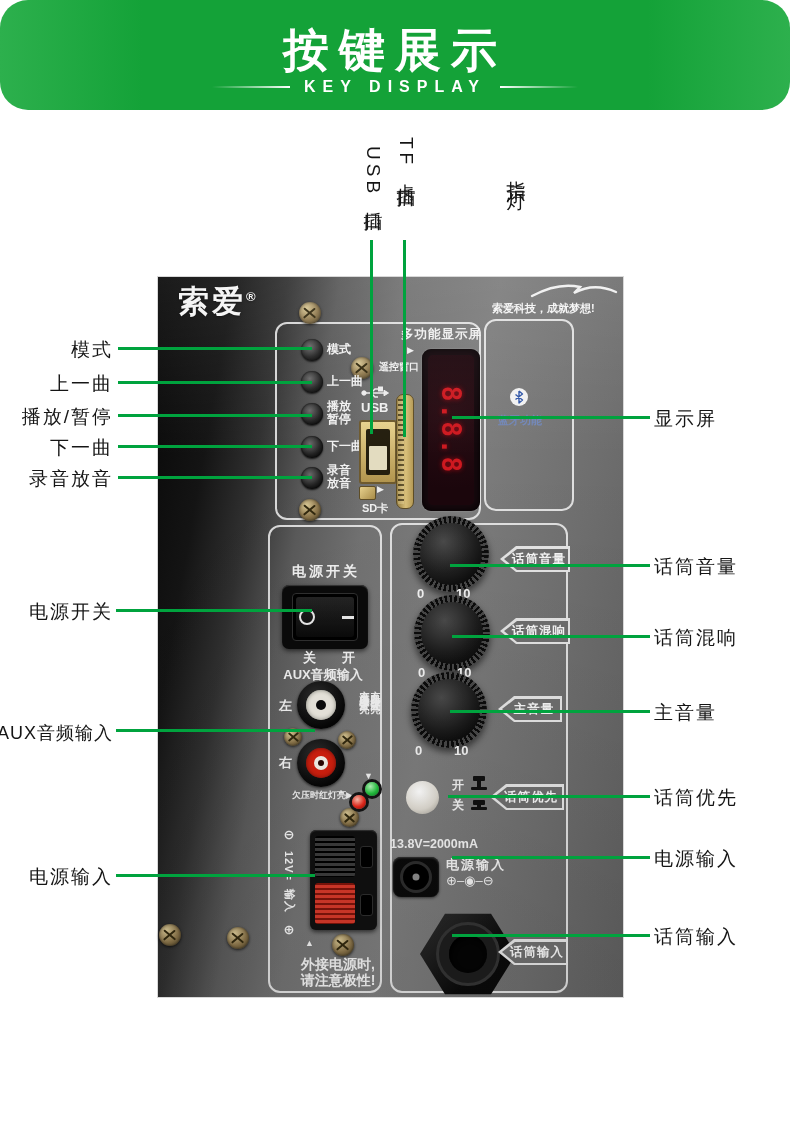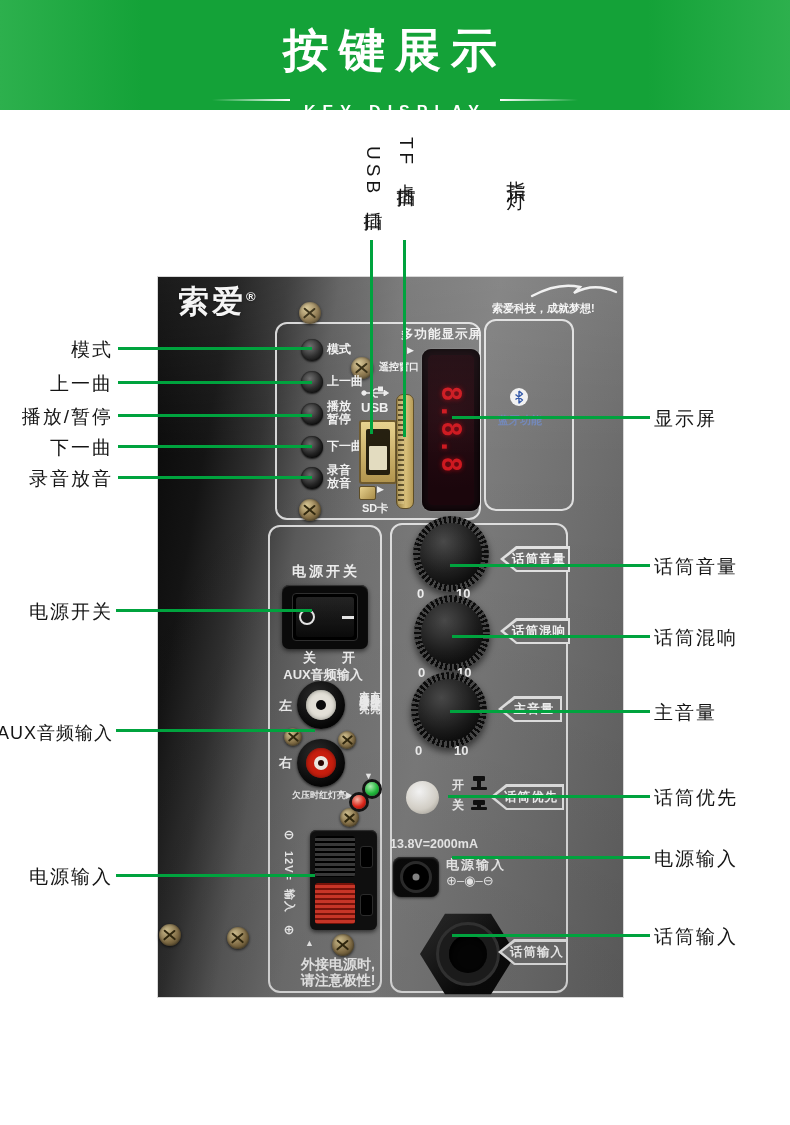--- a/index.html
+++ b/index.html
@@ -1,27 +1,27 @@
 <!DOCTYPE html>
 <html><head>
 <meta charset="utf-8">
 <style>
   html,body{margin:0;padding:0;background:#fff;}
   .page{position:relative;width:790px;height:1125px;background:#ffffff;overflow:hidden;
         font-family:"Liberation Sans","DejaVu Sans",sans-serif;}
   
   .header{position:absolute;left:0;top:0;width:790px;height:110px;
-          background:linear-gradient(90deg,#2db04d 0%,#14a238 18%,#14a238 82%,#2db04d 100%);}
+          background:linear-gradient(90deg,#2db04d 0%,#14a238 18%,#14a238 82%,#2db04d 100%);border-radius:28px;}
   .header h1{margin:0;position:absolute;left:0;top:20px;width:100%;text-align:center;
              color:#fff;font-size:46px;font-weight:bold;letter-spacing:10px;}
   .subtitle-row{position:absolute;left:0;top:78px;width:100%;display:flex;align-items:center;justify-content:center;gap:14px;}
   .subtitle-row .hline{width:78px;height:2px;}
   .subtitle-row .hline.l{background:linear-gradient(90deg,rgba(255,255,255,0),#fff);}
   .subtitle-row .hline.r{background:linear-gradient(90deg,#fff,rgba(255,255,255,0));}
-  .subtitle-row .sub{color:#fff;font-size:16px;letter-spacing:7px;font-weight:bold;margin-top:25px;}
+  .subtitle-row .sub{color:#fff;font-size:16px;letter-spacing:7px;font-weight:bold;}
   
   .photo{position:absolute;left:158px;top:277px;width:465px;height:720px;
          background:linear-gradient(100deg,#070707 0%,#141414 13%,#303030 22%,#5a5a5a 31%,#727272 42%,#7d7d7d 58%,#6e6e6e 80%,#5f5f5f 100%);
          box-shadow:0 0 0 1px #d8d8d8;}
   .photo::after{content:"";position:absolute;inset:0;pointer-events:none;
          background:linear-gradient(to bottom,rgba(255,255,255,.08),rgba(255,255,255,0) 25%,rgba(0,0,0,.08) 95%);}
   .s-rect{position:absolute;border:2px solid rgba(242,242,242,.85);border-radius:12px;}
   .brand{position:absolute;left:20px;top:4px;color:#f4f4f4;font-size:31px;font-weight:bold;letter-spacing:3px;
          text-shadow:0 1px 2px rgba(0,0,0,.6);}
   .brand sup{font-size:13px;}

